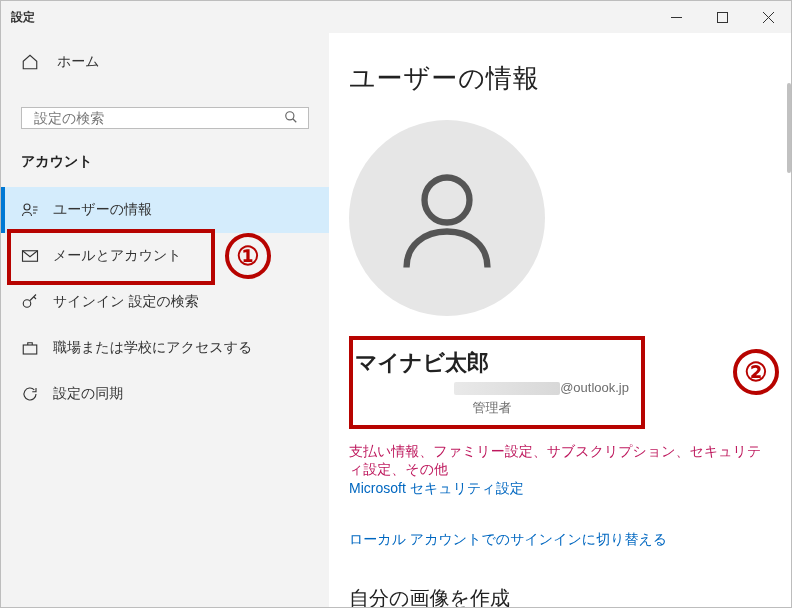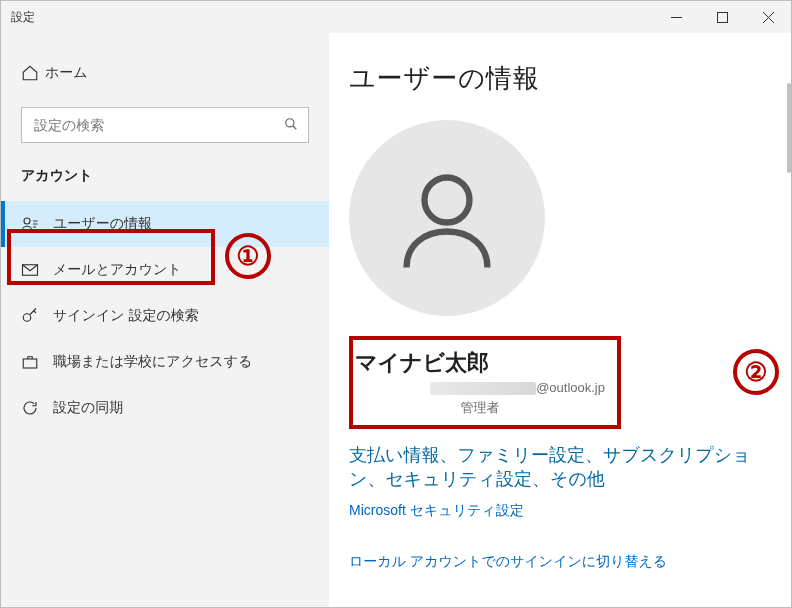--- a/index.html
+++ b/index.html
@@ -1,52 +1,52 @@
 <!DOCTYPE html>
 <html><head>
 <meta charset="utf-8">
 <style>
 * { margin: 0; padding: 0; box-sizing: border-box; font-family: "Yu Gothic UI", "Meiryo", sans-serif; }
 html, body { width: 792px; height: 608px; overflow: hidden; background: #fff; }
 
 .window { width: 792px; height: 608px; display: flex; flex-direction: column; border: 1px solid #bdbdbd; }
 .titlebar { height: 32px; background: #f3f3f3; display: flex; align-items: center; padding-left: 10px; font-size: 12px; color: #333; }
-.titlebar .title { flex: 1; }
+.titlebar .title { flex: 1; font-weight: bold; }
 .win-controls { display: flex; }
 .win-btn { width: 46px; height: 32px; display: flex; align-items: center; justify-content: center; color: #333; font-size: 13px; }
 .win-btn svg { width: 11px; height: 11px; }
 
 .client { flex: 1; display: flex; overflow: hidden; }
 .sidebar { width: 328px; background: #f3f3f3; padding: 20px 0 0 0; overflow: hidden; position: relative; }
 .main { flex: 1; background: #fff; padding: 28px 20px 0 20px; overflow: hidden; position: relative; }
 .scrollbar { position: absolute; right: 0; top: 50px; width: 4px; height: 90px; background: #c1c1c1; border-radius: 2px; }
 
-.home-row { display: flex; align-items: center; gap: 6px; padding: 0 20px; height: 40px; font-size: 14px; color: #333; }
-.search-box { margin: 14px 20px 20px 20px; height: 36px; border: 1px solid #bdbdbd; background: #fff; display: flex; align-items: center; padding: 0 10px 0 12px; color: #666; font-size: 14px; }
+.home-row { display: flex; align-items: flex-start; gap: 18px; padding: 0 20px; height: 40px; font-size: 14px; color: #333; }
+.search-box { margin: 14px 20px 20px 20px; height: 22px; border: 1px solid #bdbdbd; background: #fff; display: flex; align-items: center; padding: 0 10px 0 12px; color: #666; font-size: 14px; }
 .search-box input { flex: 1; border: none; outline: none; font-size: 14px; background: transparent; color: #333; }
 .search-box input::placeholder { color: #777; }
 
 .section-title { font-size: 14px; font-weight: 600; color: #222; padding: 4px 20px 16px 20px; }
 .nav-item { display: flex; align-items: center; gap: 14px; height: 46px; padding: 0 20px; font-size: 14px; color: #333; position: relative; }
 .nav-item.selected { background: #d4ecfc; }
 .nav-item.selected::before { content: ""; position: absolute; left: 0; top: 0; width: 4px; height: 100%; background: #0078d4; }
 .nav-icon { width: 18px; display: flex; align-items: center; justify-content: center; }
 .nav-icon svg { width: 18px; height: 18px; }
 
 h1.page-title { font-size: 26px; font-weight: 400; color: #222; margin-bottom: 24px; letter-spacing: 1px; }
 .avatar { width: 196px; height: 196px; border-radius: 50%; background: #e6e6e6; display: flex; align-items: center; justify-content: center; margin-bottom: 20px; }
 .avatar svg { width: 108px; height: 108px; }
 
-.user-box { border: 4px solid #b70300; padding: 8px 12px 8px 2px; display: inline-block; margin-bottom: 14px; width: 272px; }
+.user-box { border: 4px solid #b70300; padding: 8px 12px 8px 2px; display: inline-block; margin-bottom: 14px; width: 296px; }
 .user-name { font-size: 22px; font-weight: 600; color: #222; }
 .user-email { font-size: 13px; color: #6d6d6d; margin-top: 2px; text-align: right; }
 .email-redact { display: inline-block; width: 106px; height: 13px; background: linear-gradient(90deg,#e9e9e9 0%,#d8d8d8 100%); vertical-align: middle; border-radius: 2px;}
 .user-role { font-size: 13px; color: #6d6d6d; margin-top: 4px; text-align: center; }
 
-.billing { font-size: 18px; color: #0369a1; margin-bottom: 10px; }
+.billing { font-size: 14px; color: #be185d; }
 .link { color: #0067c0; font-size: 14px; display: inline-block; margin-bottom: 32px; text-decoration: none; }
 .link2 { margin-bottom: 36px; text-align: center; }
 .section-head { font-size: 20px; font-weight: 500; color: #222; }
 
 .anno { position: absolute; border: 4px solid #b70300; pointer-events: none; }
 .anno-circ { position: absolute; width: 46px; height: 46px; border: 4px solid #b70300; border-radius: 50%; display: flex; align-items: center; justify-content: center; font-size: 26px; font-weight: 600; color: #b70300; pointer-events: none; }
 </style>
 </head>
 <body>
 

